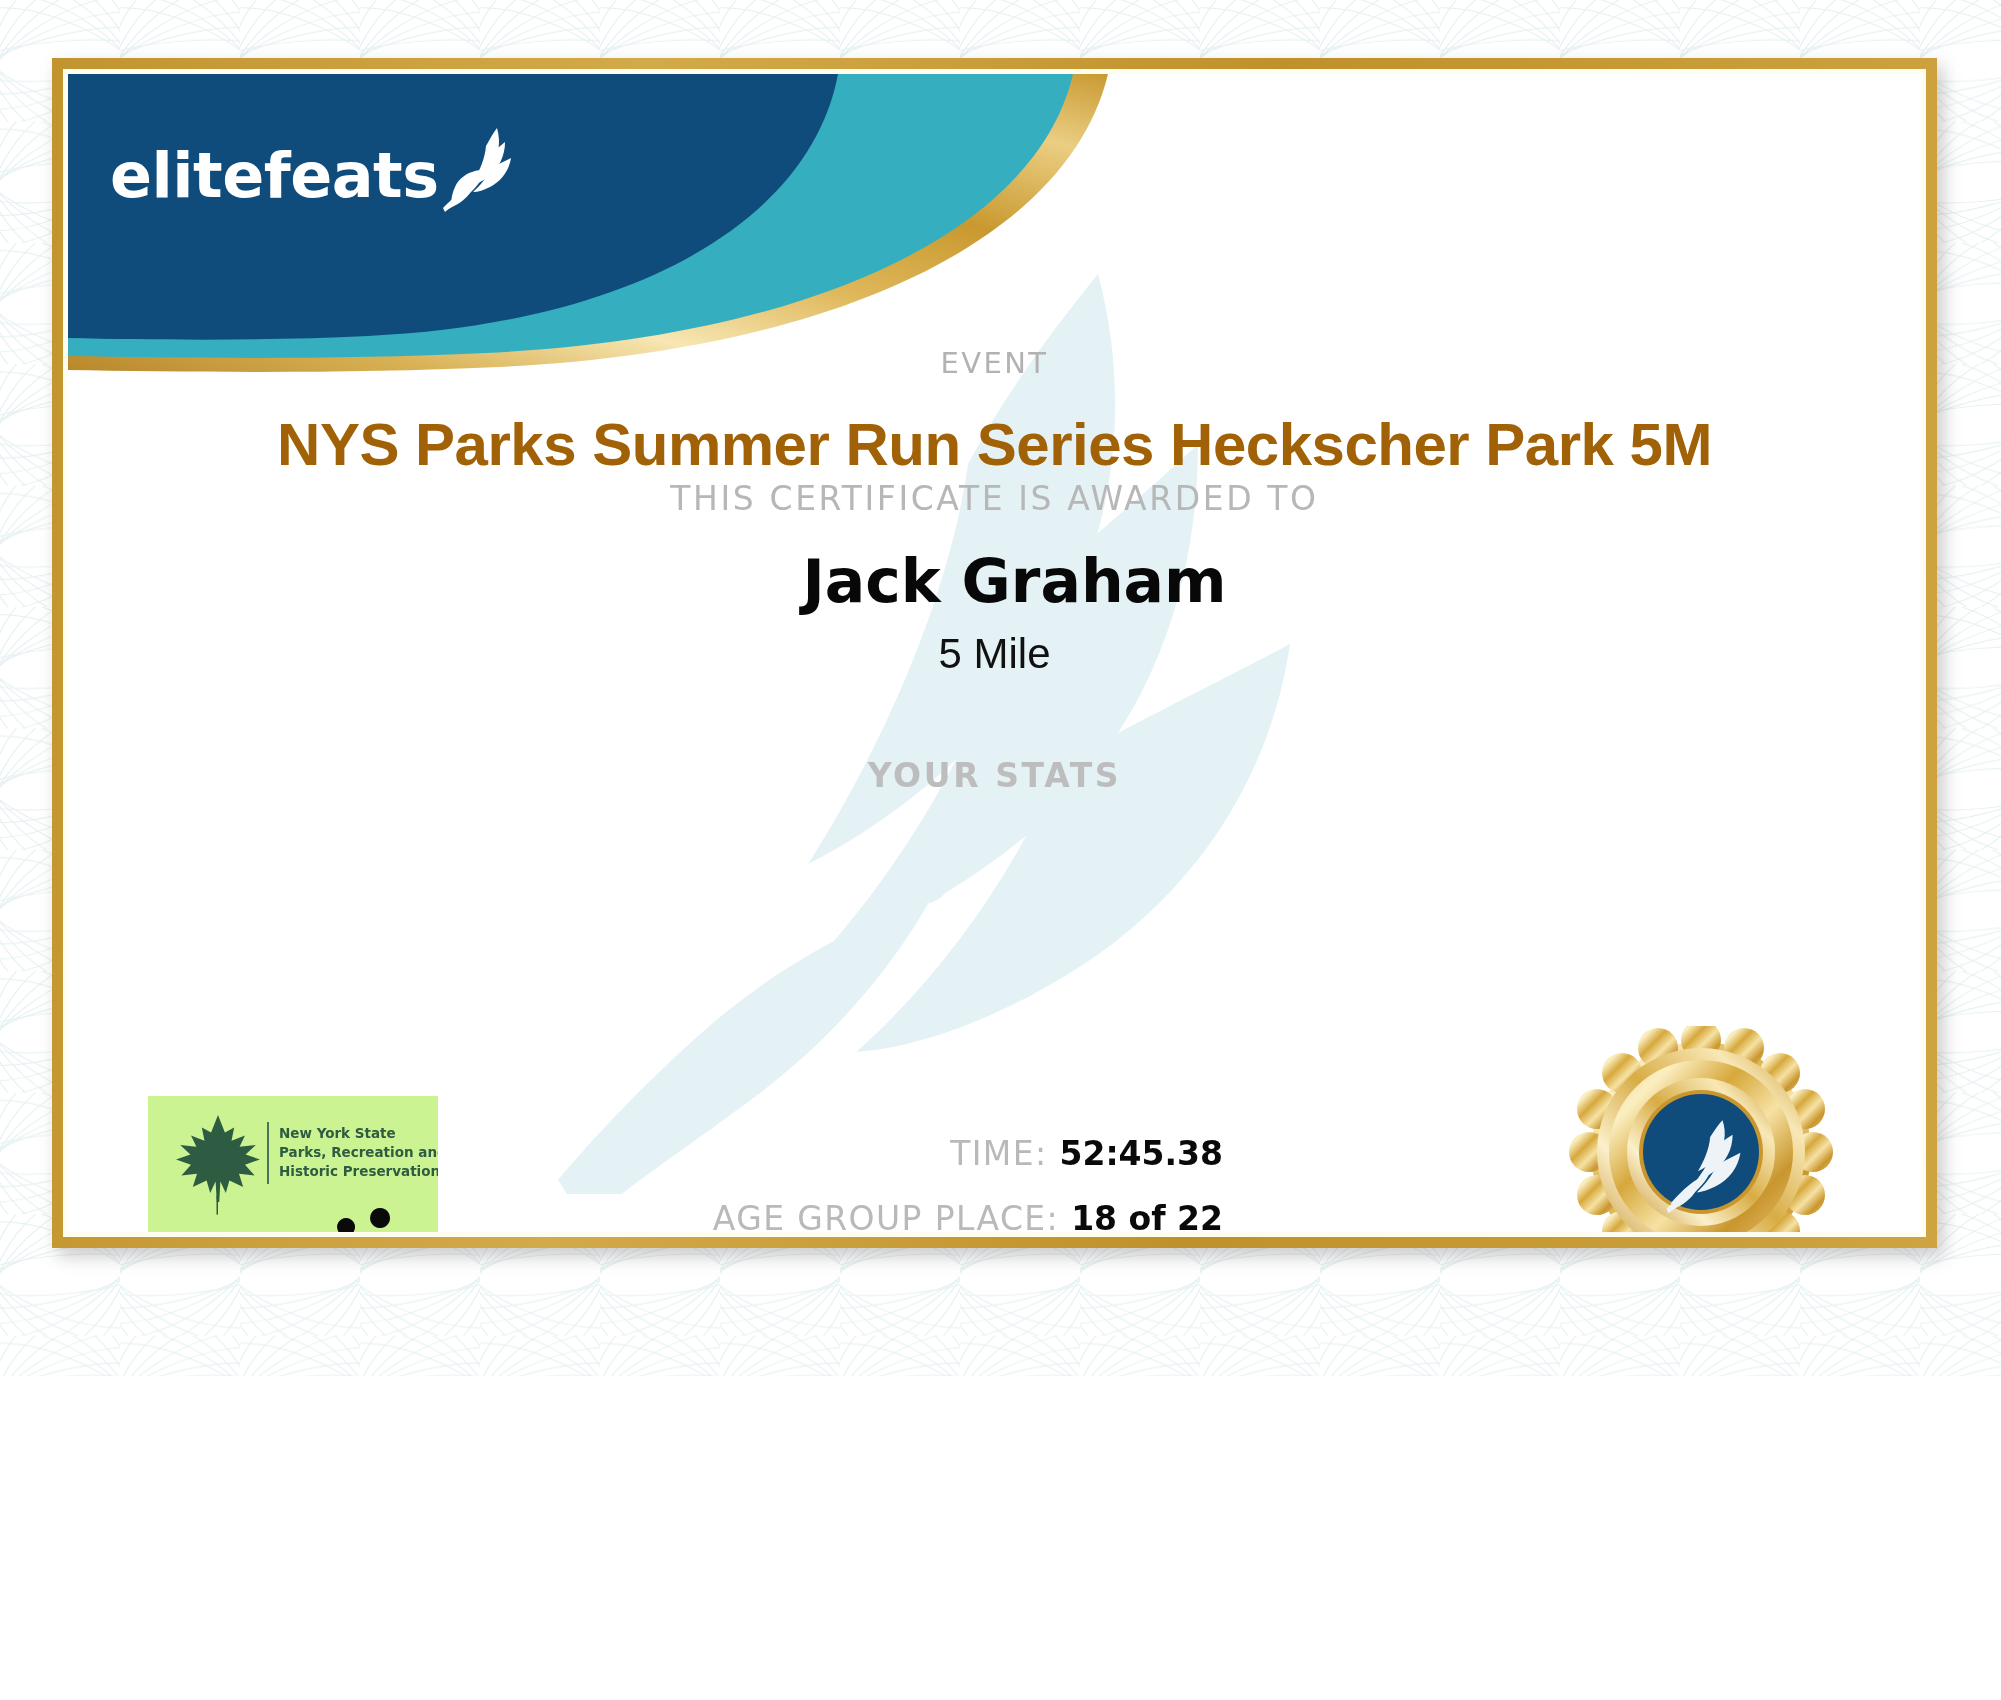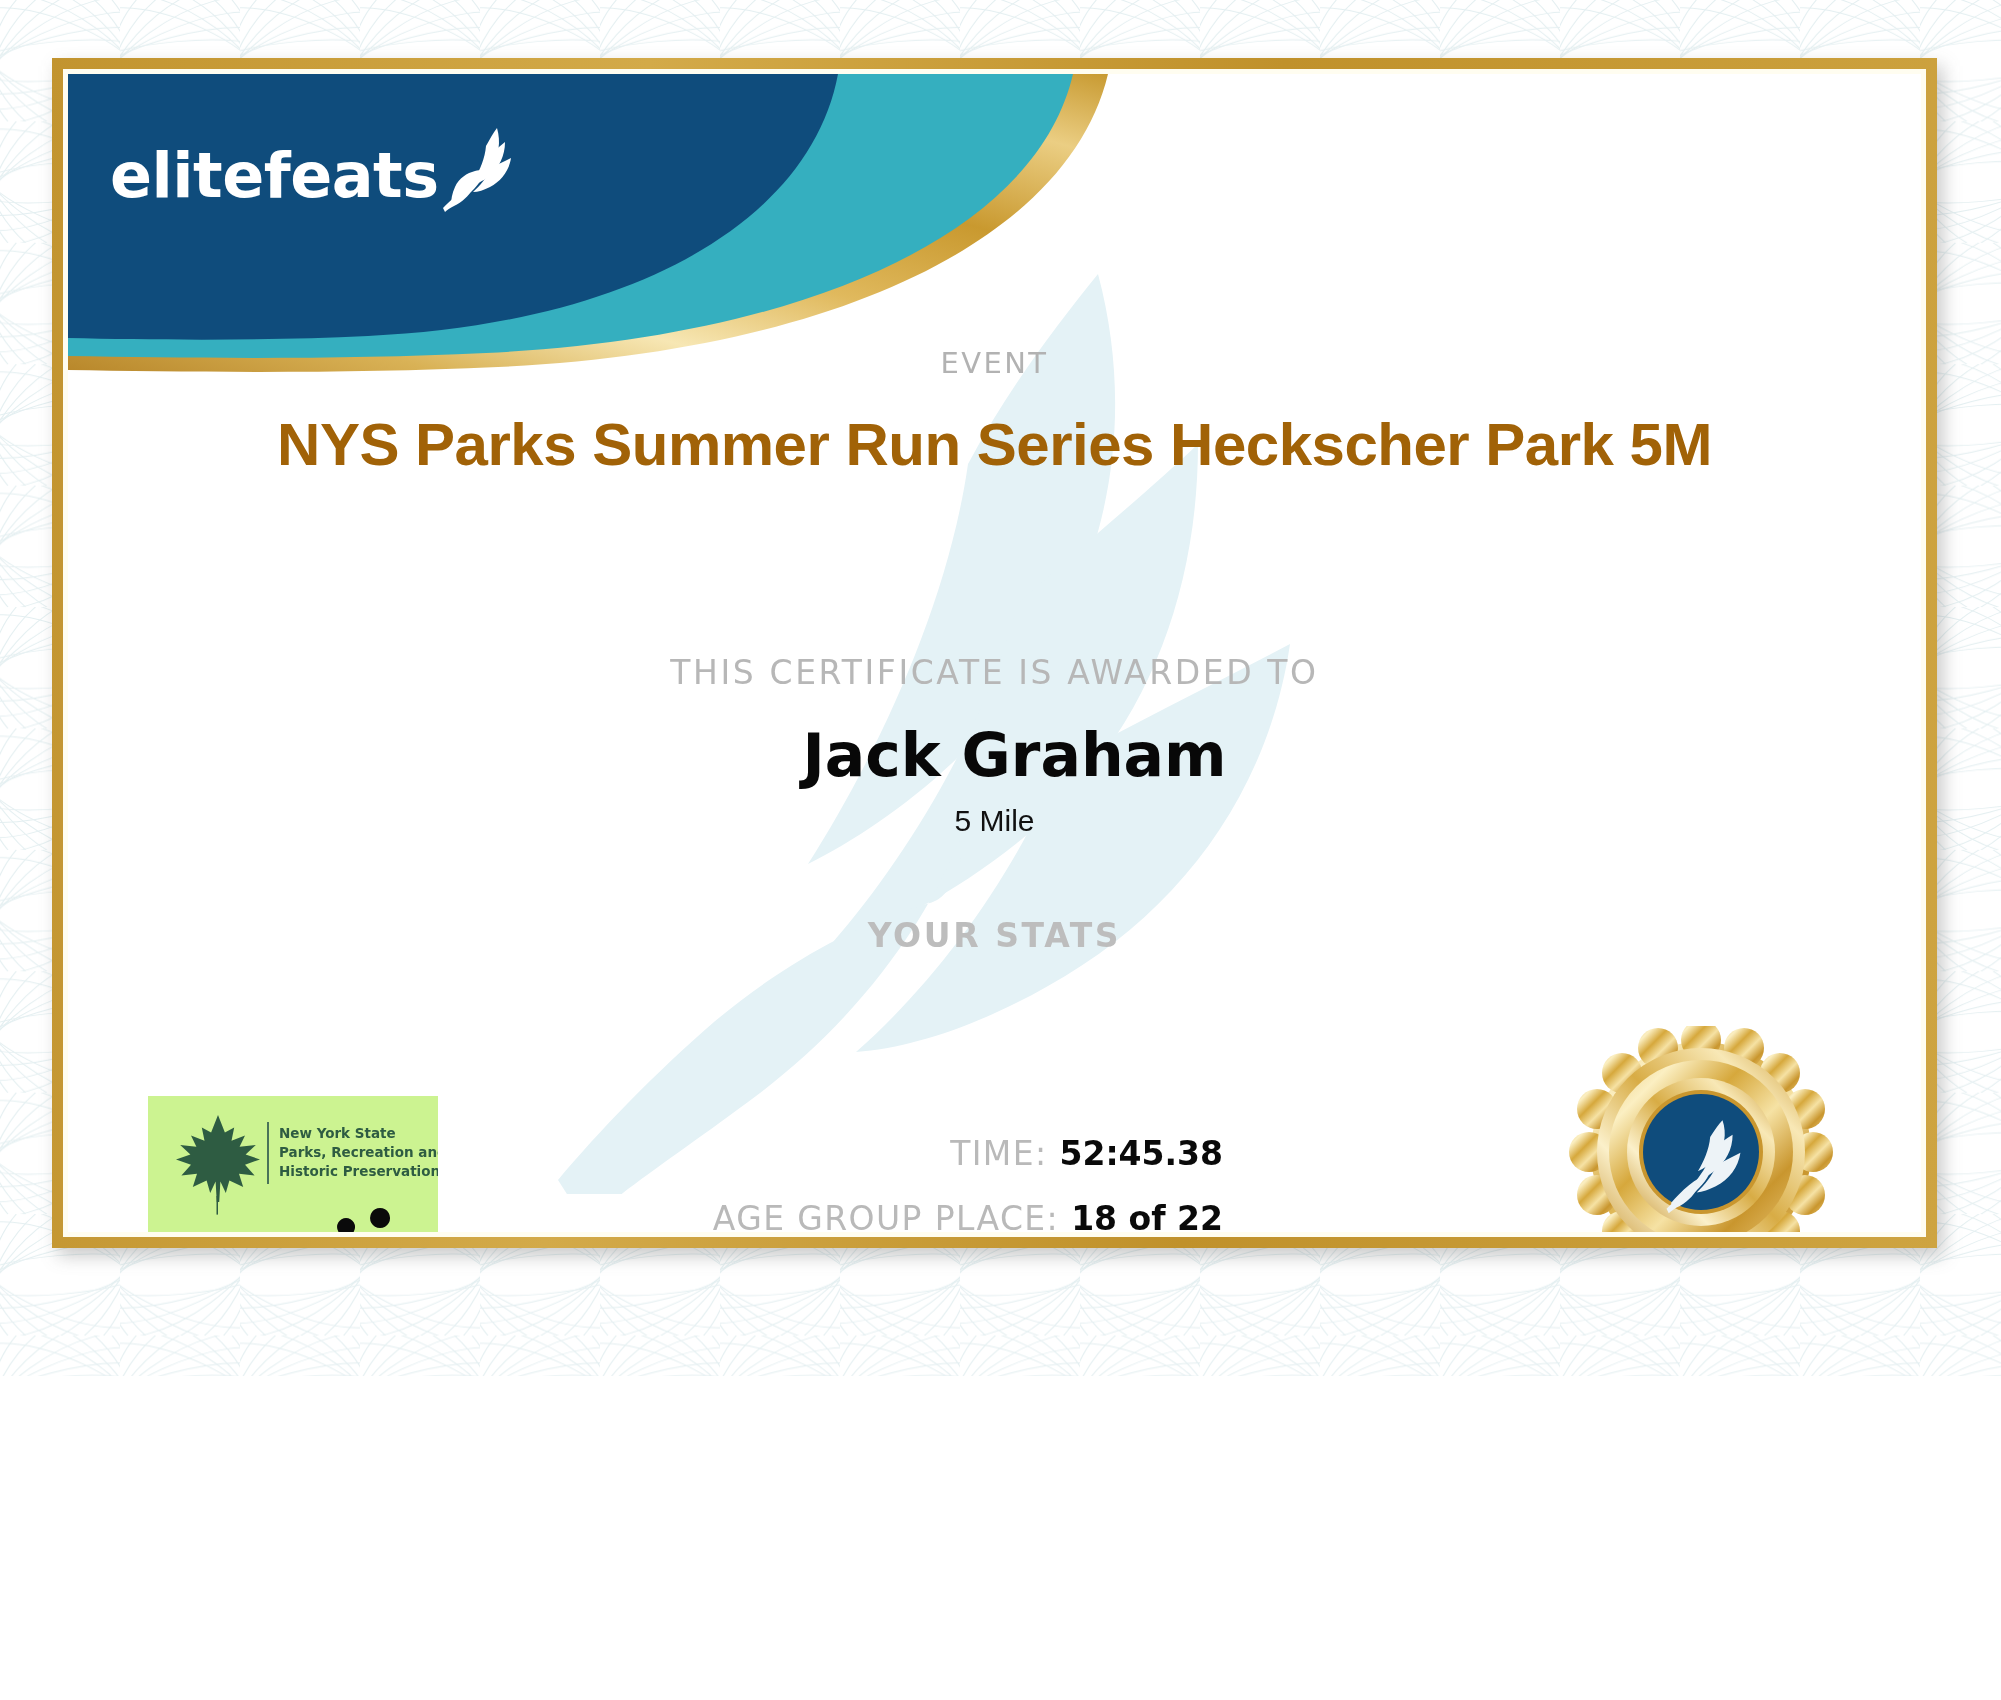--- a/index.html
+++ b/index.html
@@ -127,39 +127,38 @@
   }
   .event-title {
     margin-top: 30px;
     font-family: Liberation Sans, sans-serif;
     font-size: 60px;
     font-weight: 700;
     color: #a16207;
     letter-spacing: -0.5px;
   }
   .awarded-kicker {
-    margin-top: 174px;
     font-family: "DejaVu Sans", sans-serif;
     font-size: 33px;
     letter-spacing: 2.6px;
     color: #b7b7b7;
     font-weight: 400;
   }
   .awardee {
     margin-top: 28px;
     font-family: "DejaVu Sans", sans-serif;
     font-size: 60px;
     font-weight: 700;
     color: #080808;
     padding-left: 40px;
   }
   .distance {
     margin-top: 14px;
     font-family: "Liberation Sans", sans-serif;
-    font-size: 30px;
+    font-size: 42px;
     color: #111111;
     font-weight: 400;
   }
   .stats-kicker {
     margin-top: 78px;
     font-family: "DejaVu Sans", sans-serif;
     font-size: 33px;
     letter-spacing: 2.6px;
     color: #bdbdbd;
     font-weight: 700;

